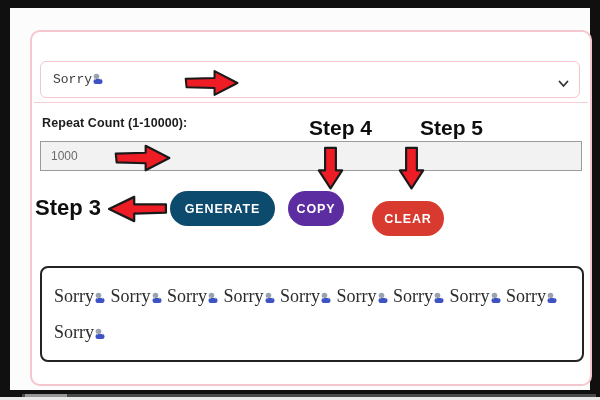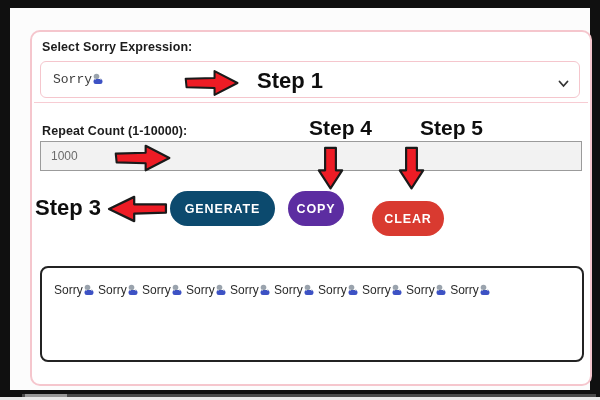--- a/index.html
+++ b/index.html
@@ -8,21 +8,21 @@
 
   .frame { position:absolute; left:0; top:0; width:600px; height:397px;
            border:8px solid #101010; border-left-width:10px; border-right-width:10px; border-bottom-width:7px;
            background:#fcfcfc; }
 
   .card { position:absolute; left:20px; top:22px; width:562px; height:356px;
           background:#ffffff; border:2px solid #f5c6cd; border-radius:10px; }
 
   .field-label { position:absolute; font-size:12.5px; font-weight:bold; color:#1c1c1c; letter-spacing:0.1px; }
   .lbl-expression { left:10px; top:8px; }
-  .lbl-repeat { left:10px; top:92px; }
+  .lbl-repeat { left:10px; top:84px; }
   .lbl-output { left:10px; top:211px; }
 
   .select-box { position:absolute; left:8px; top:29px; width:540px; height:37px;
                 background:#fff; border:1.5px solid #f5c6cd; border-radius:6px;
                 display:flex; align-items:center; padding:0 12px; cursor:pointer; }
   .select-value { font-family:"Liberation Mono", monospace; font-size:13px; color:#3c3c3c; }
   .select-chevron { position:absolute; right:10px; top:12px; }
 
   .divider { position:absolute; left:2px; right:2px; top:70px; border-top:1.5px solid #f7ccd3; }
 
@@ -33,22 +33,22 @@
 
   .btn-row button { position:absolute; height:35px; top:159px; border:none; border-radius:17.5px;
                     color:#ffffff; font-family:"Liberation Sans", sans-serif;
                     font-weight:bold; font-size:12.5px; letter-spacing:0.9px; cursor:pointer; }
   .btn-generate { left:138px; width:105px; background:#0c4a6e; }
   .btn-copy     { left:256px; width:56px;  background:#5c2da1; }
   .btn-clear    { left:340px; width:72px;  background:#d93a30;margin-top:10px; }
 
   .output-box { position:absolute; left:8px; top:234px; width:544px; height:96px;
                 background:#fff; border:2px solid #232323; border-radius:8px;
-                padding:10px 12px; font-family:Liberation Sans, sans-serif;
-                font-size:12px; line-height:2; color:#2b2b2b; overflow:hidden; }
+                padding:10px 12px; font-family:Liberation Serif, serif;
+                font-size:18px; line-height:2; color:#2b2b2b; overflow:hidden; }
 
   .bow { width:12px; height:12px; vertical-align:-2px; }
 
   .step-label { position:absolute; font-size:22px; font-weight:bold; color:#0e0e0e; z-index:30; white-space:nowrap; }
   .step1-label { left:247px; top:60px; }
   .step2-label { left:167px; top:136px; }
   .step3-label { left:25px;  top:187px; }
   .step4-label { left:299px; top:108px; font-size:21px; }
   .step5-label { left:402px; top:108px; font-size:21px;margin-left:8px; }
 
@@ -62,21 +62,20 @@
   .scrollbar-track { position:absolute; left:12px; top:386px; width:574px; height:3px; background:#4a4a4a; z-index:5; }
   .scrollbar-thumb { position:absolute; left:3px; top:0; width:42px; height:3px; background:#969696; }
 </style>
 </head>
 <body>
 
 <div class="frame">
 
   <div class="card">
 
-    <div class="field-label lbl-expression">Select Sorry Expression:</div>
 
     <div class="select-box">
       <span class="select-value emoji-bow">Sorry<svg class="bow" viewBox="0 0 24 24">
             <circle cx="9" cy="7" r="5.6" fill="#9aa3ad"></circle>
             <rect x="3" y="12" width="18" height="10" rx="4.5" fill="#3d52c4"></rect>
             <rect x="5.2" y="10.6" width="3" height="3" rx="1.5" fill="#c7ccd2"></rect>
             <rect x="15.8" y="10.6" width="3" height="3" rx="1.5" fill="#c7ccd2"></rect>
           </svg></span>
       <span class="select-chevron">
         <svg width="11" height="8" viewBox="0 0 11 8">
@@ -145,21 +144,20 @@
           <rect x="15.8" y="10.6" width="3" height="3" rx="1.5" fill="#c7ccd2"></rect>
         </svg> Sorry<svg class="bow" viewBox="0 0 24 24">
           <circle cx="9" cy="7" r="5.6" fill="#9aa3ad"></circle>
           <rect x="3" y="12" width="18" height="10" rx="4.5" fill="#3d52c4"></rect>
           <rect x="5.2" y="10.6" width="3" height="3" rx="1.5" fill="#c7ccd2"></rect>
           <rect x="15.8" y="10.6" width="3" height="3" rx="1.5" fill="#c7ccd2"></rect>
         </svg></div>
 
   </div>
 
-  <div class="step-label step1-label">Step 1</div>
   <div class="step-label step3-label">Step 3</div>
   <div class="step-label step4-label">Step 4</div>
   <div class="step-label step5-label">Step 5</div>
 
   <svg class="arrow arrow1" viewBox="0 0 66 34">
     <polygon points="2,12 36,11 36,3 63,17 36,31 36,23 3,22" fill="#ee1c25" stroke="#1a1a1a" stroke-width="2.4" stroke-linejoin="round"></polygon>
   </svg>
   <svg class="arrow arrow2" viewBox="0 0 66 34">
     <polygon points="2,12 36,11 36,3 63,17 36,31 36,23 3,22" fill="#ee1c25" stroke="#1a1a1a" stroke-width="2.4" stroke-linejoin="round"></polygon>
   </svg>

